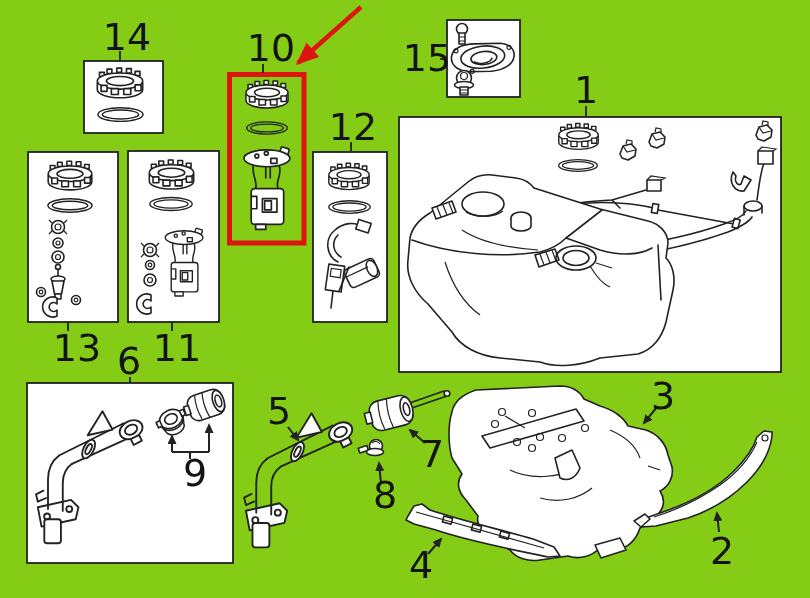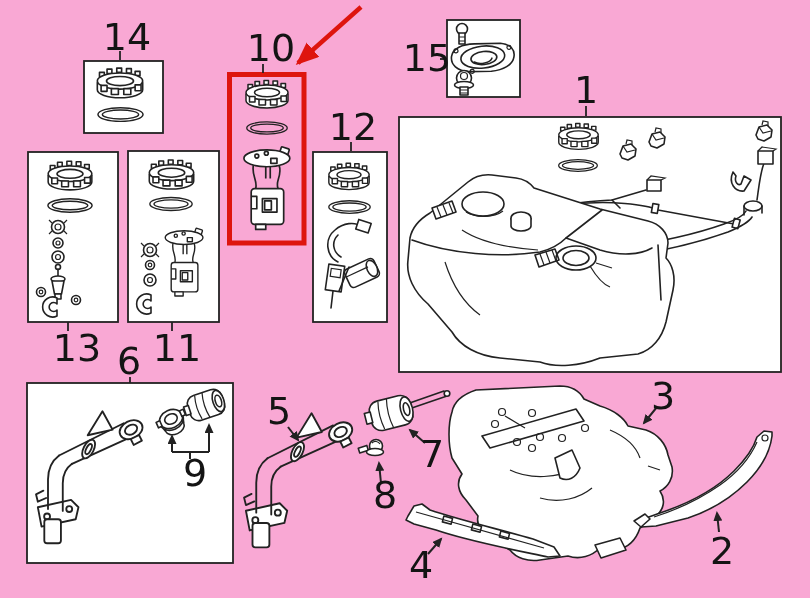--- a/index.html
+++ b/index.html
@@ -1,16 +1,16 @@
 <!DOCTYPE html>
 <html><head>
 <meta charset="utf-8">
 <style>
   html,body{margin:0;padding:0;background:#ffffff;}
-  .stage{position:relative;width:810px;height:598px;background:#f9a8d4;overflow:hidden;
+  .stage{position:relative;width:810px;height:598px;background:#84cc16;overflow:hidden;
          font-family:"DejaVu Sans","Liberation Sans",sans-serif;}
   svg{position:absolute;left:0;top:0;}
   .ln{fill:none;stroke:#222;stroke-width:1.6;stroke-linecap:round;stroke-linejoin:round;}
   .fw{fill:#fff;stroke:#222;stroke-width:1.6;stroke-linejoin:round;}
   .thin{fill:none;stroke:#222;stroke-width:1.2;}
   .box{fill:#fff;stroke:#222;stroke-width:1.8;}
   .num{font-family:"DejaVu Sans","Liberation Sans",sans-serif;font-size:38px;fill:#141414;
        text-anchor:middle;}
   .tick{stroke:#222;stroke-width:1.8;fill:none;}
   .callout-arrow{stroke:#222;stroke-width:2;fill:none;}

